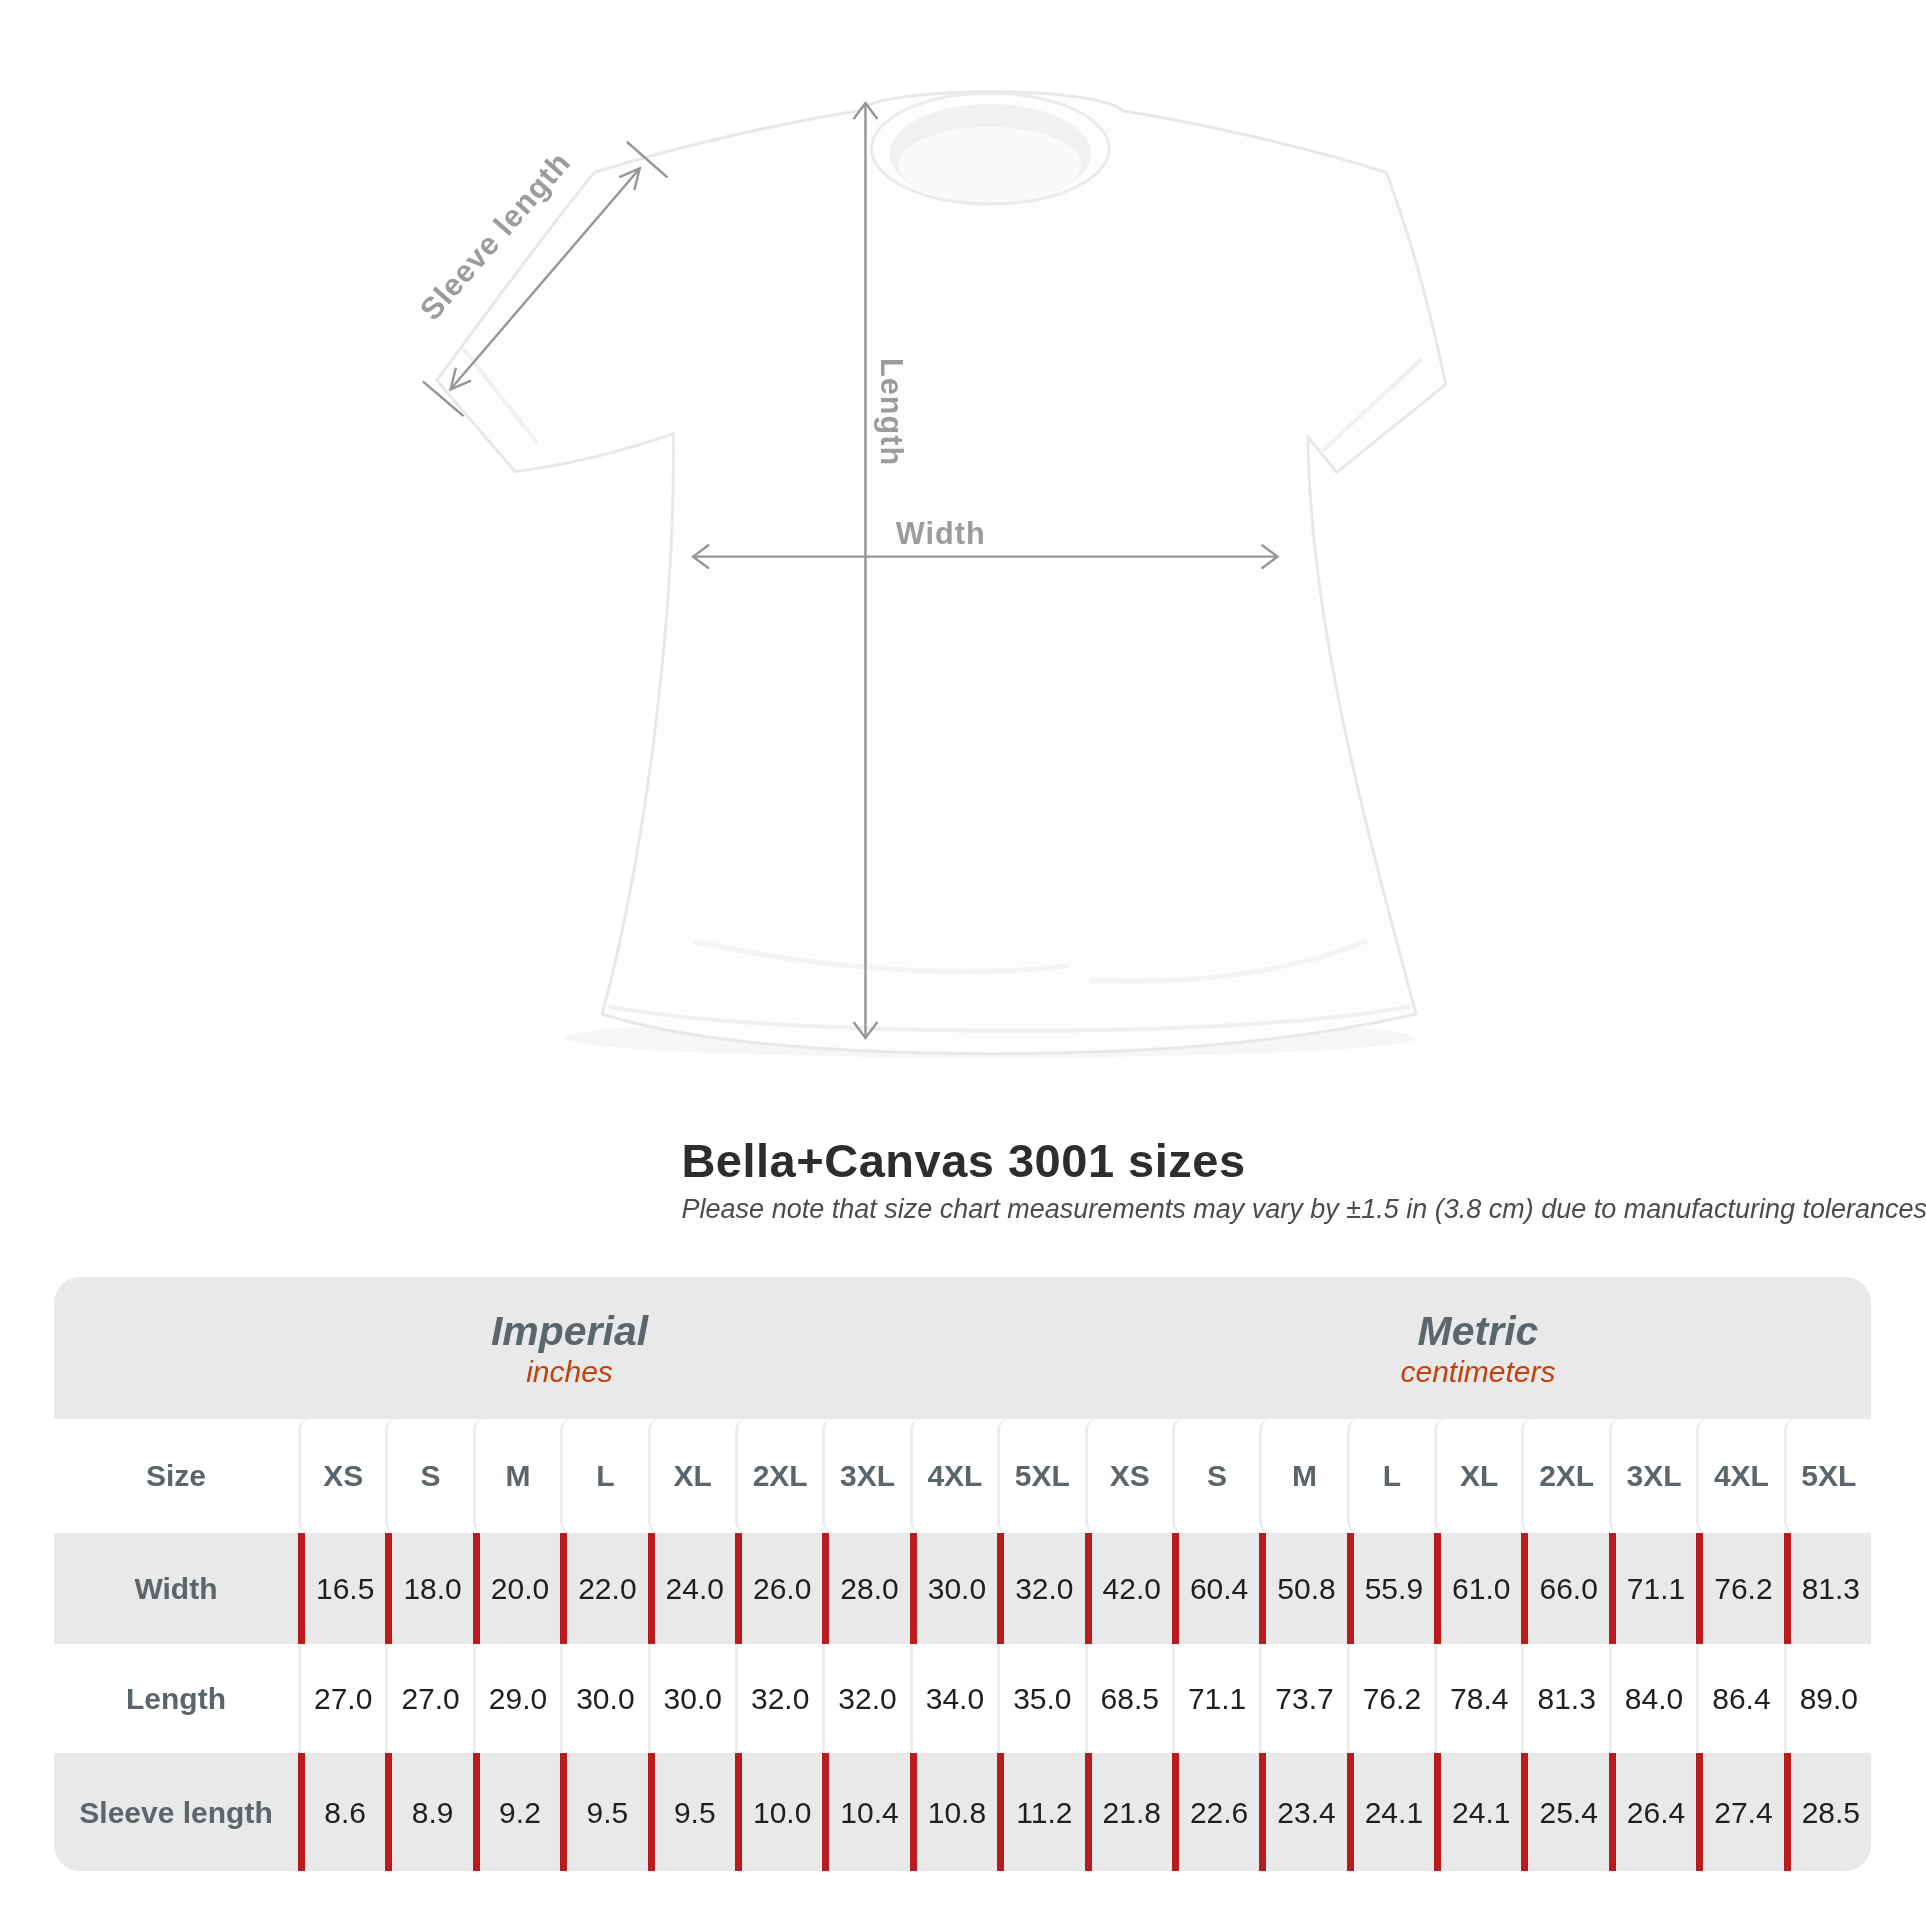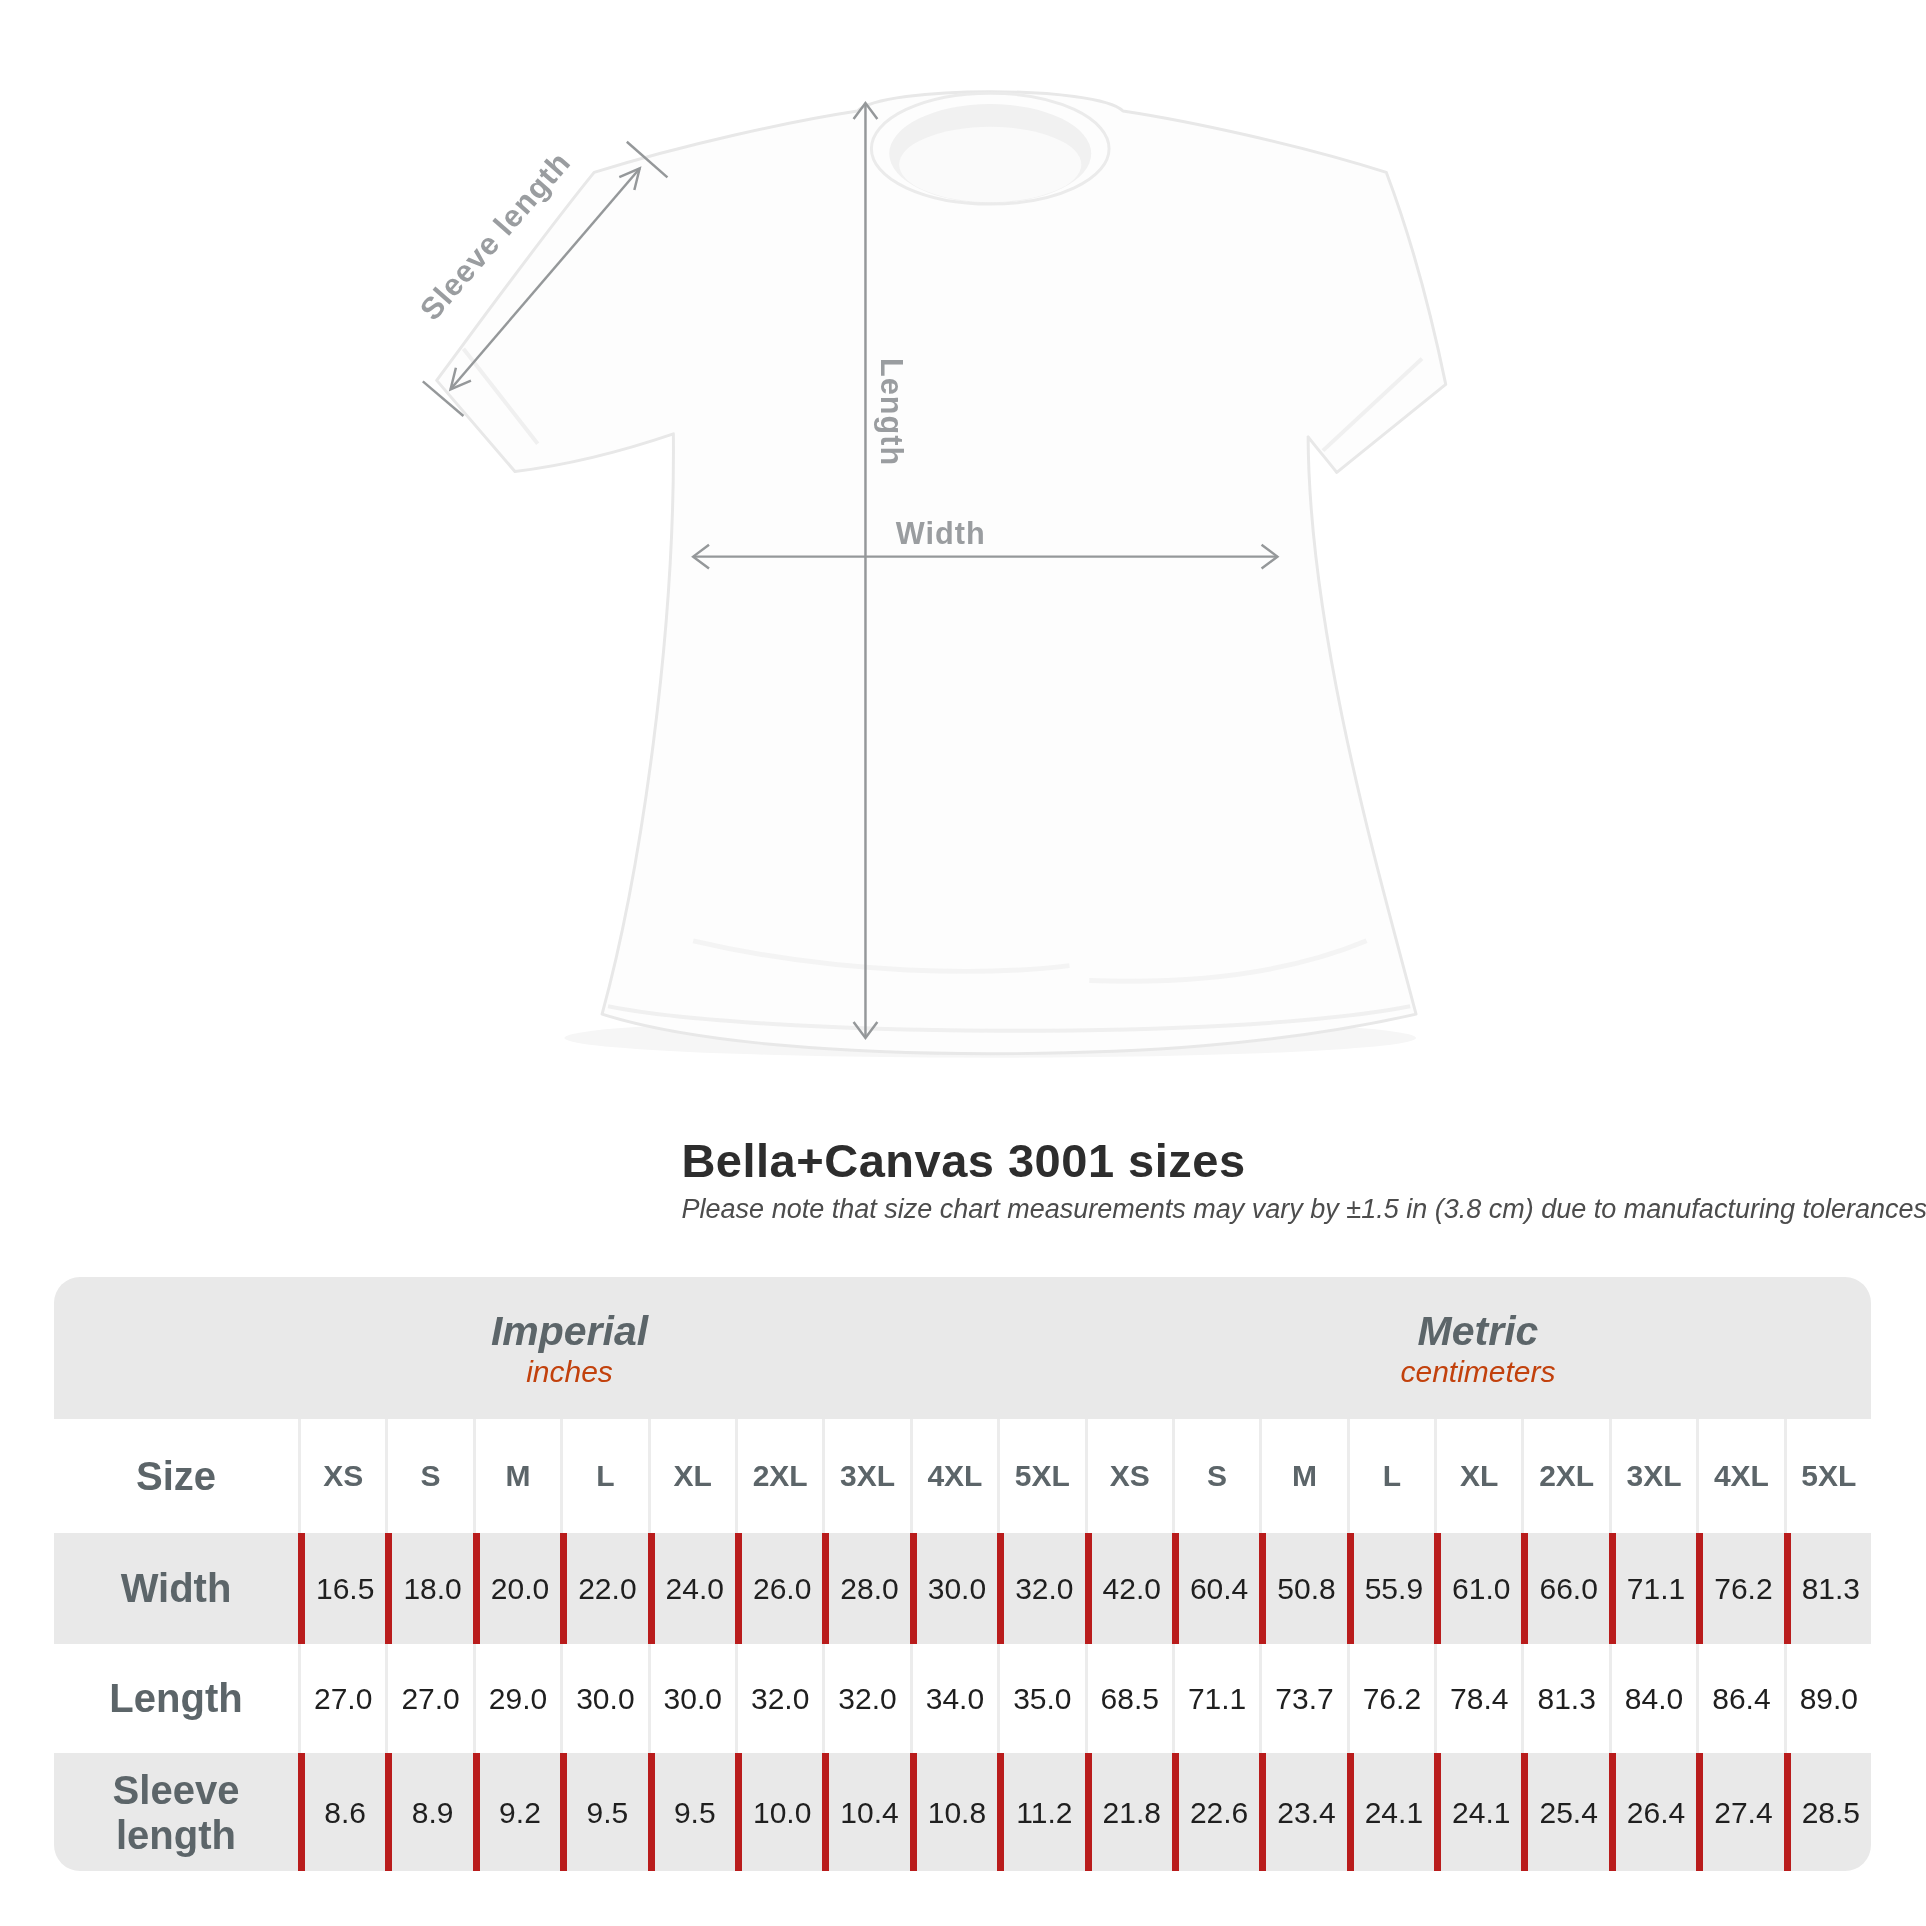--- a/index.html
+++ b/index.html
@@ -21,25 +21,25 @@
   .gname{font-size:41px;font-weight:bold;font-style:italic;color:#5c6569;}
   .gunit{font-size:30px;font-style:italic;color:#c2410c;}
 
   .row{display:flex;background:#fff;}
   .row.size-row{height:114px;}
   .row.r-width{height:111px;}
   .row.r-length{height:109px;}
   .row.r-sleeve{height:119px;}
   .row.gray{background:#e9e9e9;}
   .rlabel{width:244px;display:flex;align-items:center;justify-content:center;
-        font-weight:bold;color:#5c6569;font-size:40px;text-align:center;}
+        font-weight:bold;color:#5c6569;font-size:30px;text-align:center;}
   .cell{flex:1;display:flex;align-items:center;justify-content:center;font-size:30px;
         border-left:3px solid #ececec;}
   .row.gray .cell{border-left:7px solid #b91c1c;}
-  .cell.head{font-weight:bold;color:#5c6569;}
+  .cell.head{font-weight:bold;color:#5c6569;border-radius:11px;}
   .cell.val{color:#1f1f1f;}
 
   .anno-text{font-size:31px;font-weight:bold;fill:#9a9da0;letter-spacing:1px;}
 </style>
 </head>
 <body>
 
 <div class="page">
 
   <svg class="diagram" width="1927" height="1139" viewBox="0 0 1946 1150">

